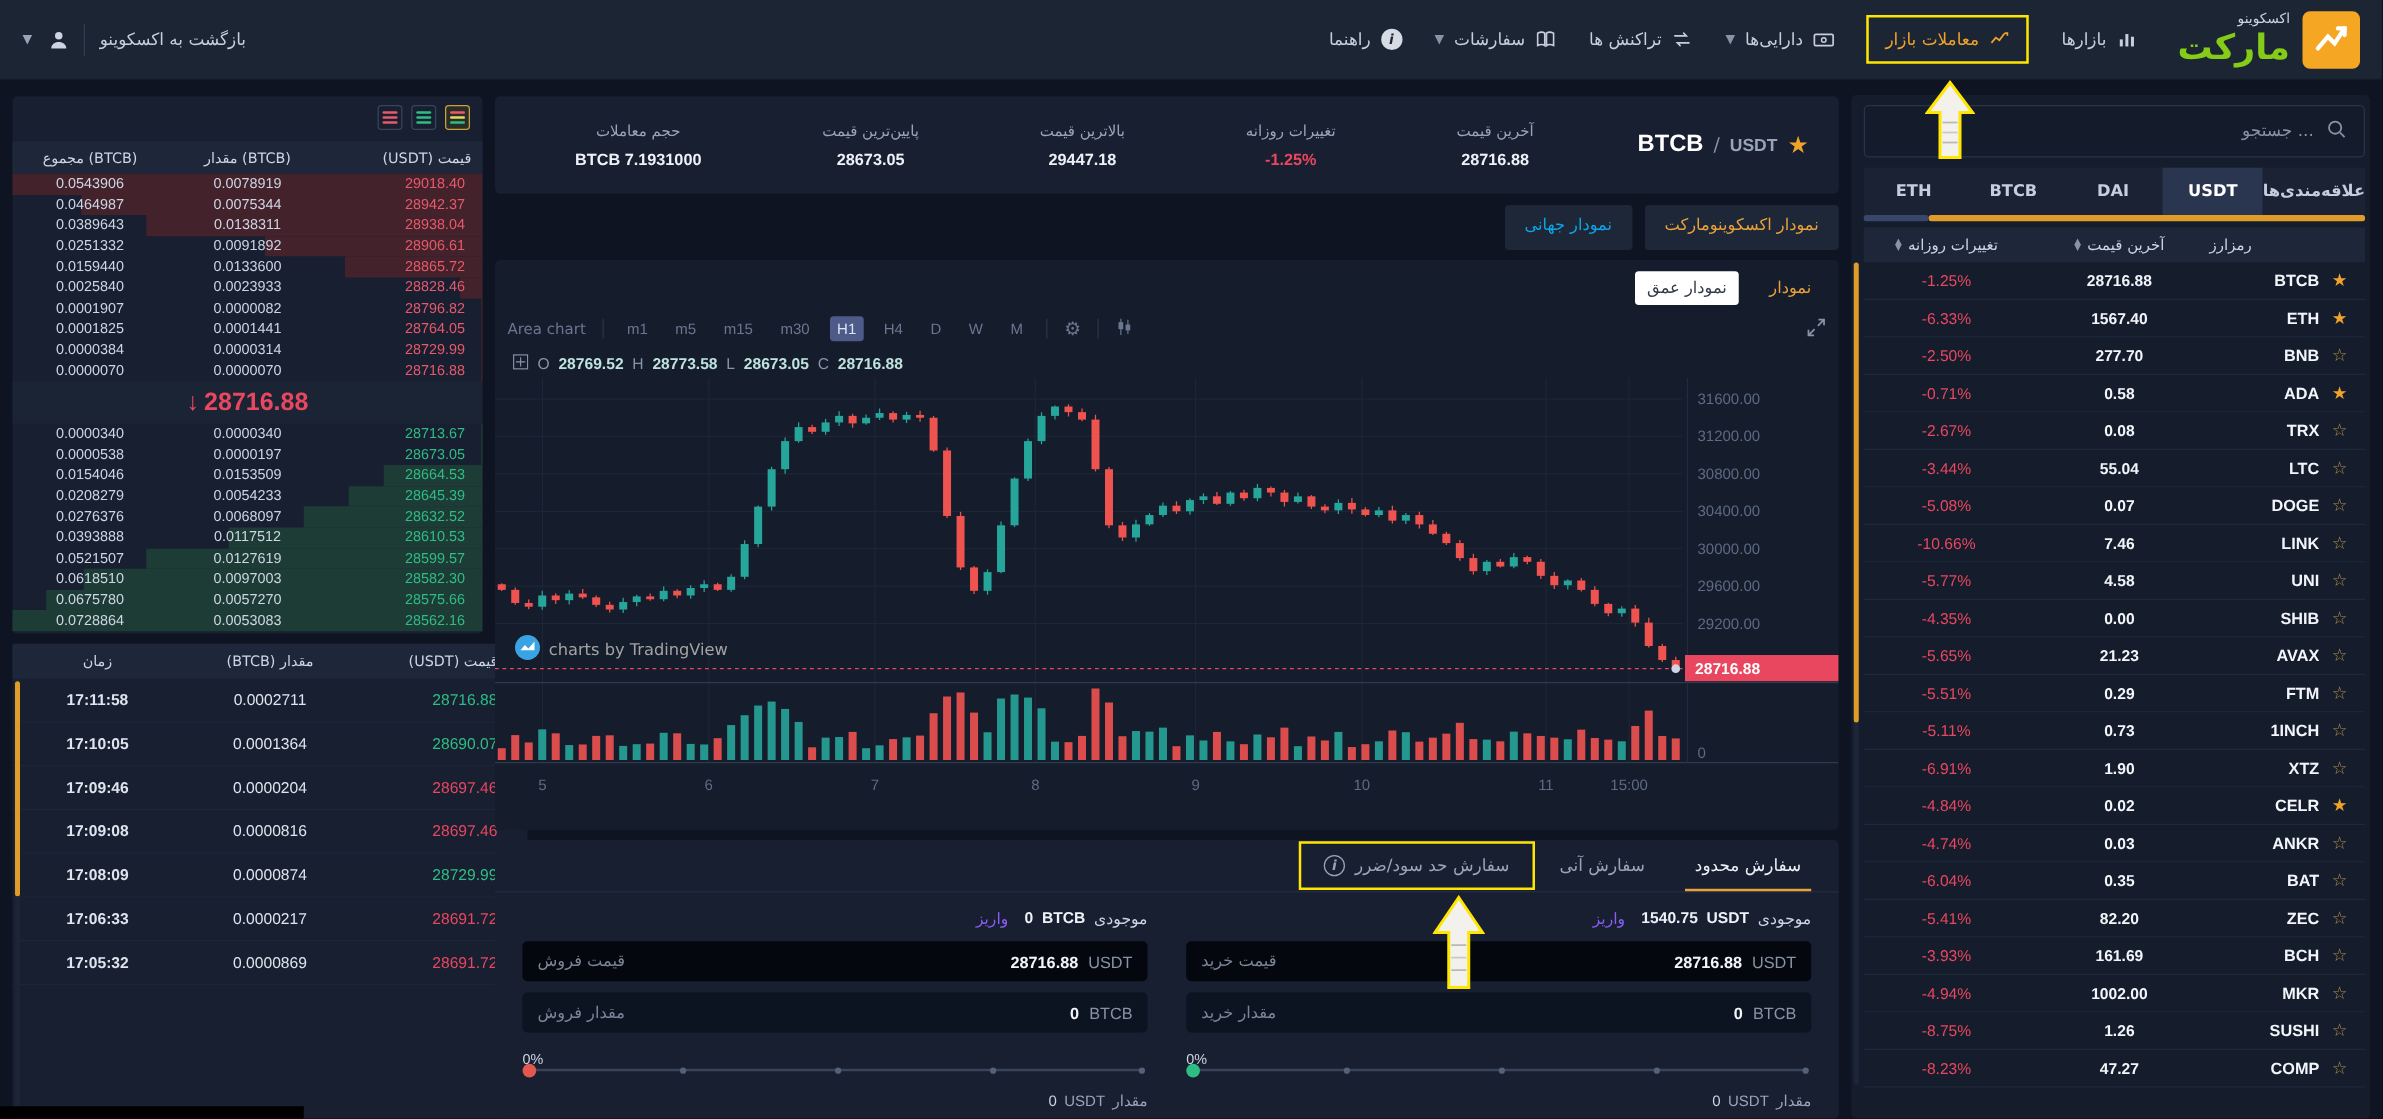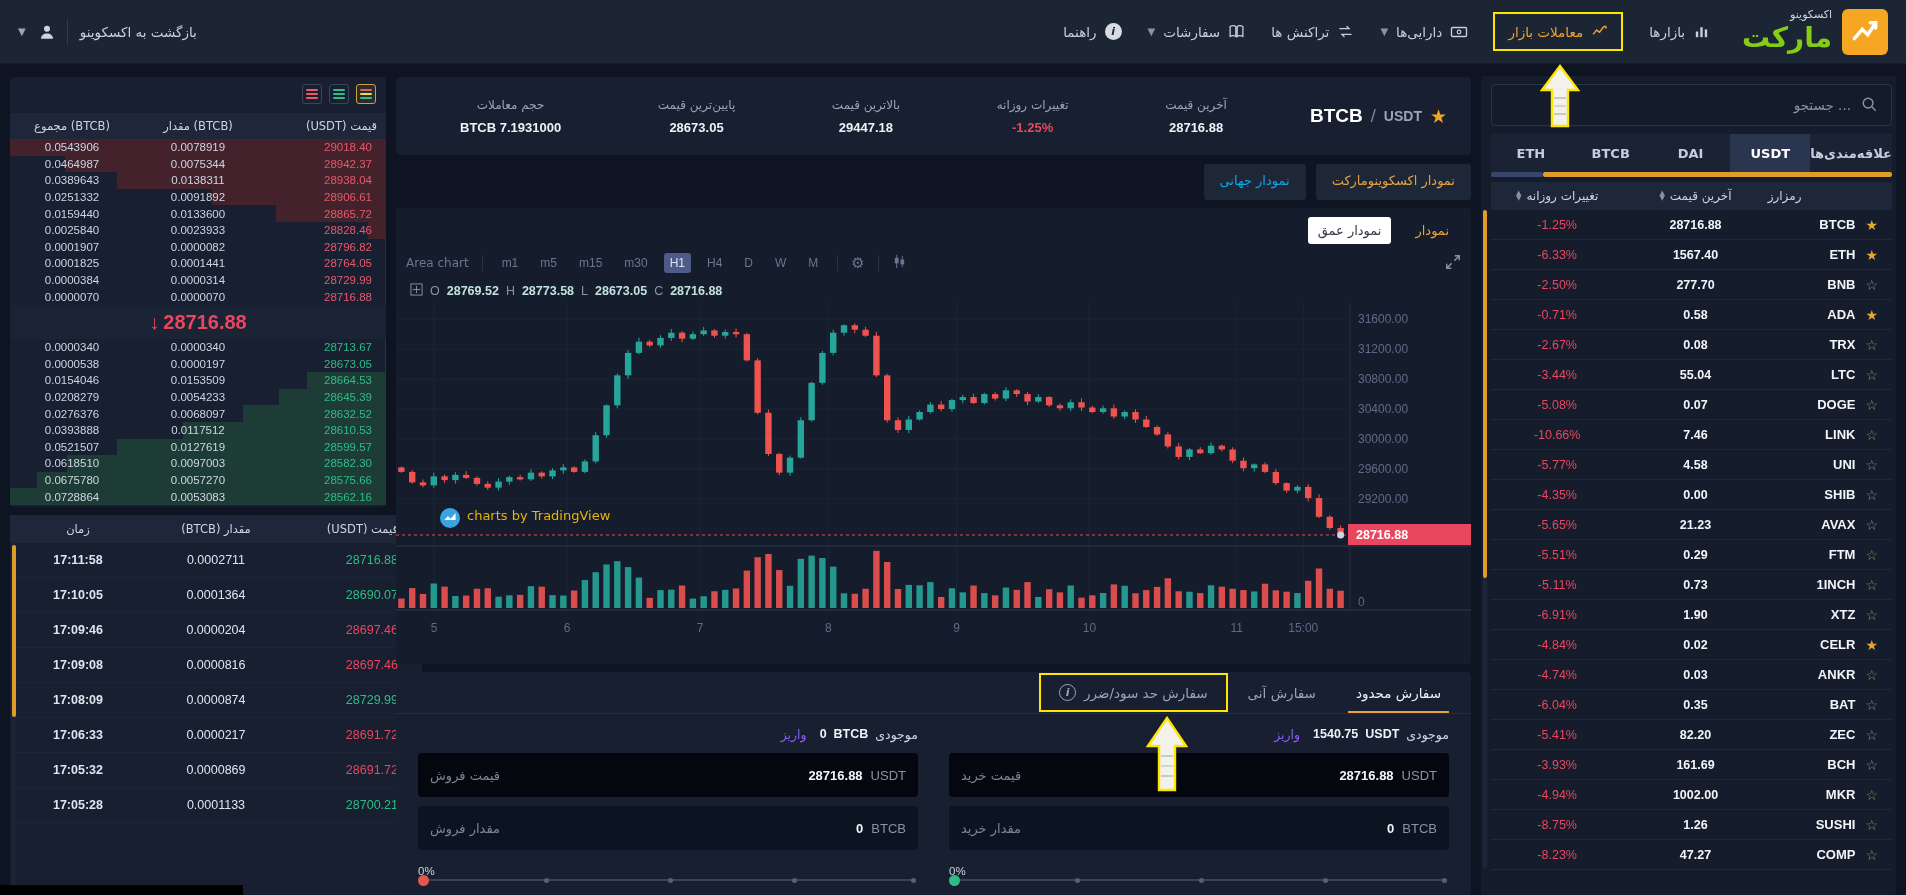--- a/index.html
+++ b/index.html
@@ -92,38 +92,38 @@
   .view-tab.white { background:#ffffff; color:#333a47; border-radius:3px; }
   #tv-toolbar { position:absolute; top:40px; left:10px; right:10px; height:30px; display:flex; align-items:center; gap:13px; font-size:12px; color:#6b7691; z-index:2; }
   .tv-sep { width:1px; height:16px; background:#2a3447; }
   .intv { cursor:pointer; padding:3px 6px; border-radius:3px; }
   .intv.active { background:#4e5a88; color:#dfe4f2; }
   #tb-expand { margin-left:auto; cursor:pointer; }
   #ohlc-row { position:absolute; top:72px; left:14px; height:22px; display:flex; align-items:center; gap:7px; font-size:12.5px; color:#8a93a6; z-index:2; }
   #ohlc-row b { color:#bfe3de; font-weight:bold; }
   #chart-plot { position:absolute; top:94px; left:0; width:1075px; height:362px; }
   #chart-plot svg { width:1075px; height:362px; display:block; }
-  #tv-attrib { position:absolute; top:300px; left:16px; display:flex; align-items:flex-start; gap:7px; z-index:2; color:#eab308; font-size:13px;margin-left:28px; }
+  #tv-attrib { position:absolute; top:300px; left:16px; display:flex; align-items:flex-end; gap:7px; z-index:2; color:#a3a3a3; font-size:13px; }
   .tv-logo { width:20px; height:20px; border-radius:50%; background:#3aa3e3; display:flex; align-items:center; justify-content:center; }
 
   
   #form-card { left:396px; top:672px; width:1075px; height:223px; background:#171f30; }
   #form-tabs { position:absolute; top:0; left:0; right:0; height:42px; display:flex; flex-direction:row-reverse; align-items:center; padding:0 10px; border-bottom:1px solid #232d40; }
   .form-tab { font-size:13.5px; color:#9aa4b8; padding:11px 20px; cursor:pointer; position:relative; display:flex; align-items:center; gap:8px; flex-direction:row-reverse; }
   .form-tab.active { color:#eef2f8; }
   .form-tab.active::after { content:""; position:absolute; bottom:-1px; right:12px; left:12px; height:2px; background:#e9a13b; }
   .form-tab.boxed { border:2px solid #ffe600; padding:9px 18px; }
   .half { position:absolute; top:52px; width:500px; }
   #buy-half { right:22px; }
   #sell-half { left:22px; }
   .bal-row { display:flex; justify-content:flex-end; align-items:center; gap:7px; font-size:12.5px; color:#cdd5e2; height:20px; }
   .bal-row .dep { color:#8b5cf6; cursor:pointer; margin-right:6px; }
   .bal-row .lbl { color:#cdd5e2; }
   .bal-row .val, .bal-row .unit { font-weight:bold; color:#eef2f8; }
-  .inp { margin-top:9px; height:44px; border-radius:4px; display:flex; align-items:center; padding:0 12px; gap:8px; font-size:13px; cursor:text; }
+  .inp { margin-top:9px; height:32px; border-radius:4px; display:flex; align-items:center; padding:0 12px; gap:8px; font-size:13px; cursor:text; }
   .inp.black { background:#04070d; }
   .inp.dark { background:#0c1422; }
   .inp .ph { color:#7c8598; direction:rtl; }
   .inp .sp { flex:1; }
   .inp .v { color:#f2f5fa; font-weight:bold; }
   .inp .u { color:#8a93a6; }
   .slider-zone { margin-top:10px; position:relative; height:30px; }
   .pct { font-size:11.5px; color:#cdd5e2; }
   .track { position:absolute; left:2px; right:2px; top:19px; height:2px; background:#3a4357; border-radius:1px; }
   .tick { position:absolute; top:-1.5px; width:5px; height:5px; border-radius:50%; background:#55607a; }
@@ -432,25 +432,20 @@
         </div>
         <div class="tr-row down num">
           <span class="tm">17:06:33</span>
           <span class="am">0.0000217</span>
           <span class="pr">28691.72</span>
         </div>
         <div class="tr-row down num">
           <span class="tm">17:05:32</span>
           <span class="am">0.0000869</span>
           <span class="pr">28691.72</span>
-        </div>
-        <div class="tr-row up num">
-          <span class="tm">17:05:28</span>
-          <span class="am">0.0001133</span>
-          <span class="pr">28700.21</span>
         </div>
       </div>
     <div id="trades-scroll-track">
         <div id="trades-scroll-thumb"></div>
       </div>
   </div>
 
   <div id="stats-card" class="card">
     <div id="pair-block">
       <span class="pair-base num">BTCB</span>

